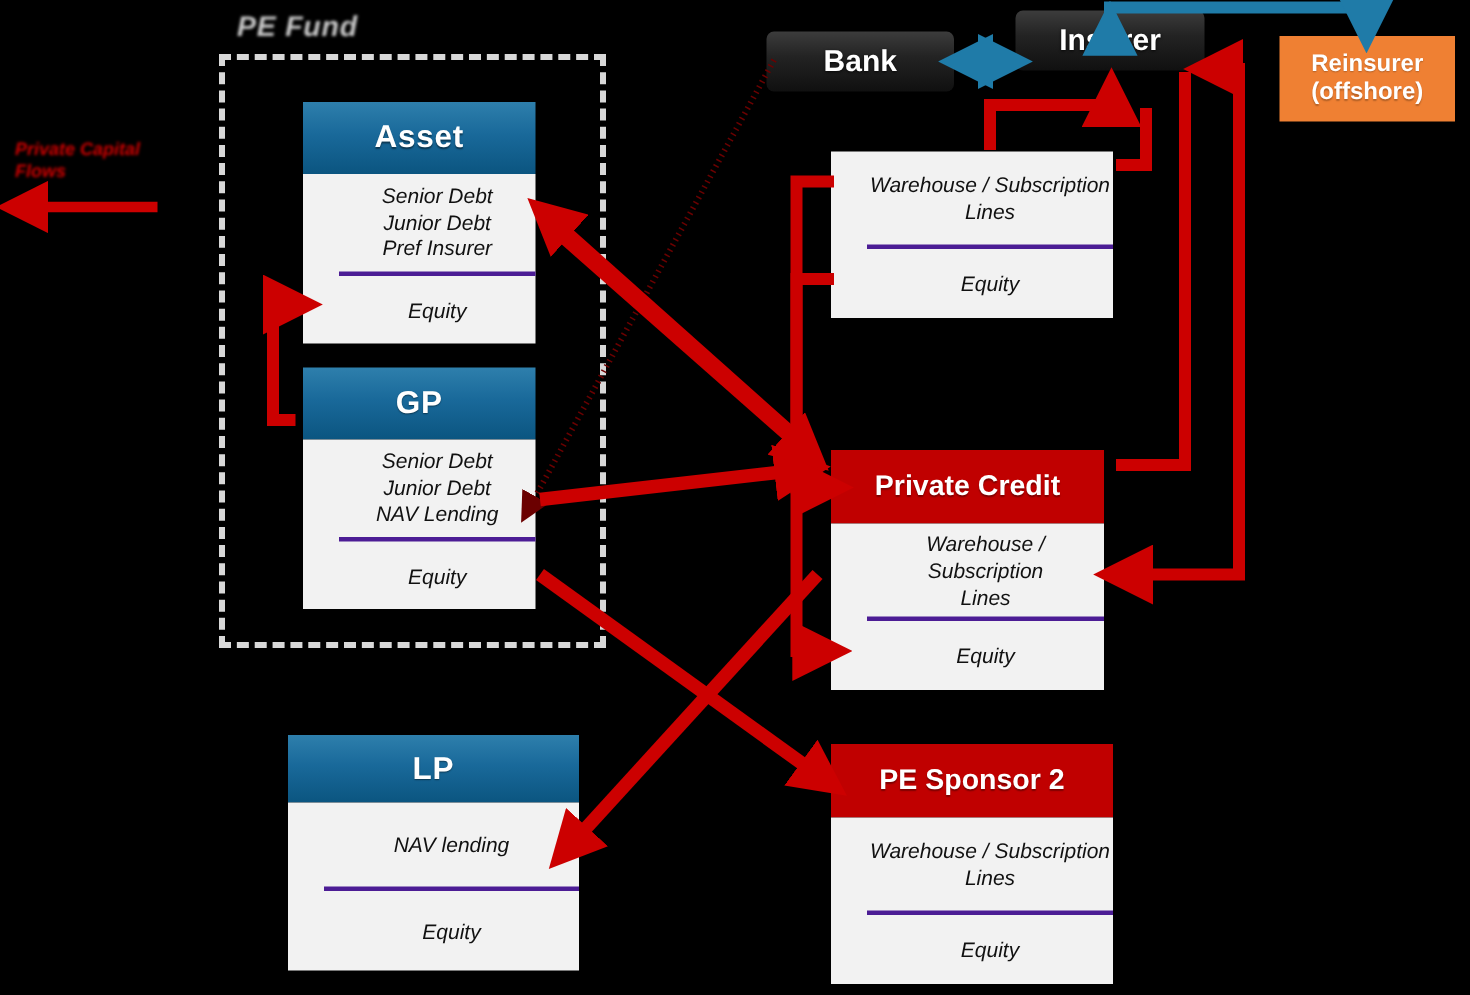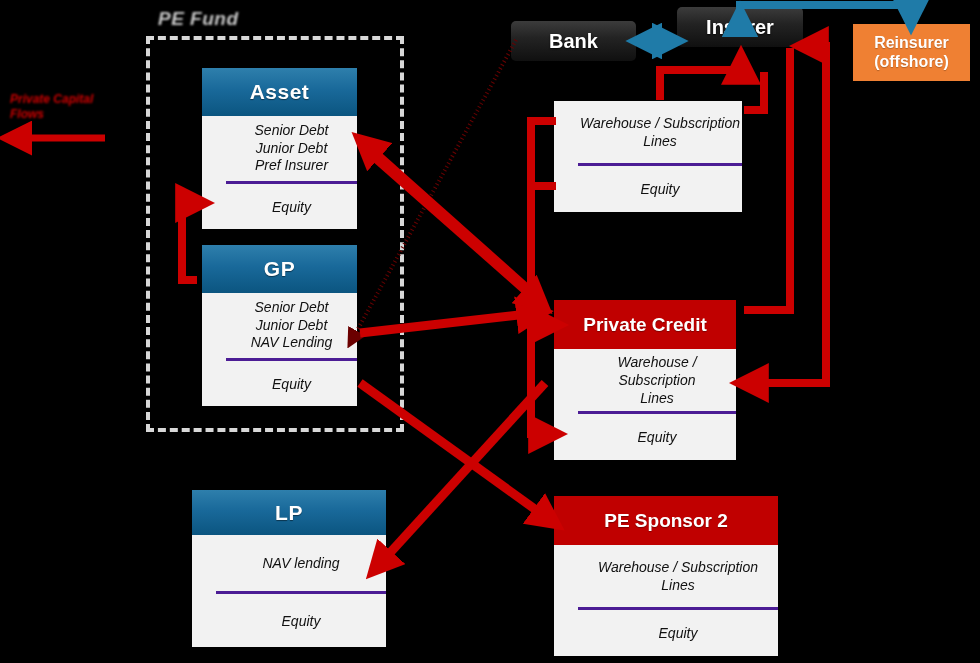--- a/index.html
+++ b/index.html
@@ -119,21 +119,21 @@
       <div class="row" style="height:62px;font-size:14px;line-height:1.3;">
         <span>Warehouse / Subscription</span>
         <span>Lines</span>
       </div>
       <div class="row sep" style="height:49px;font-size:14px;">
         <span>Equity</span>
       </div>
     </div>
   </div>
 
-  <div class="card red" style="left:554px;top:496px;width:224px;height:160px;border-radius:29px;">
+  <div class="card red" style="left:554px;top:496px;width:188px;height:160px;border-radius:29px;">
     <div class="hdr" style="height:49px;">PE Sponsor 2</div>
     <div class="body" style="height:111px;">
       <div class="row" style="height:62px;font-size:14px;line-height:1.3;">
         <span>Warehouse / Subscription</span>
         <span>Lines</span>
       </div>
       <div class="row sep" style="height:49px;font-size:14px;">
         <span>Equity</span>
       </div>
     </div>

